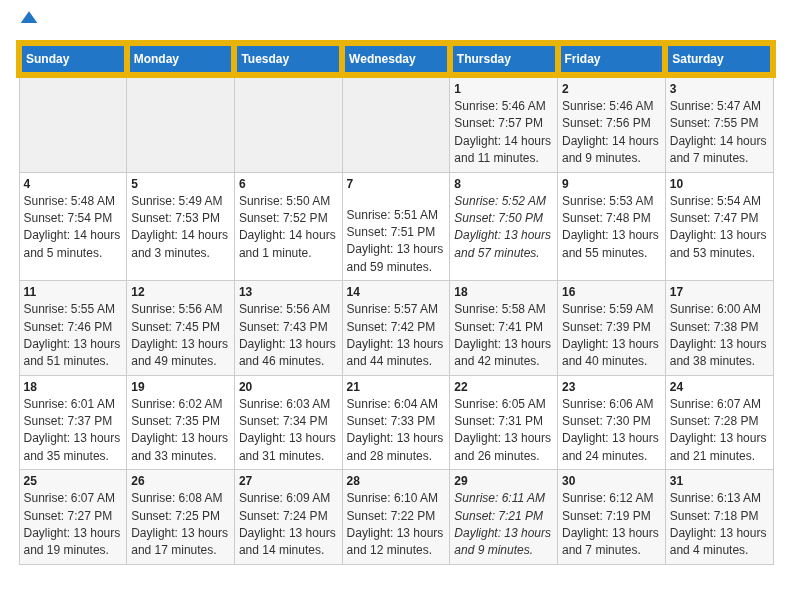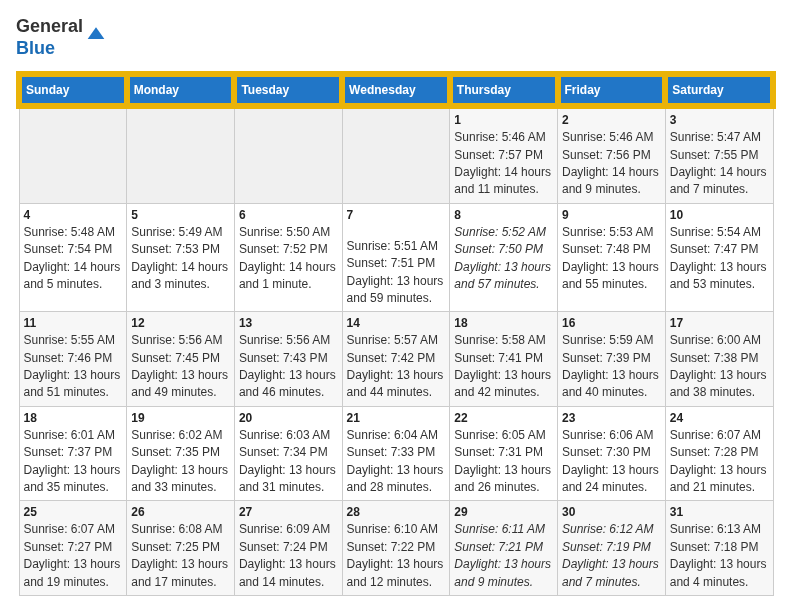--- a/index.html
+++ b/index.html
@@ -84,24 +84,20 @@
       background: #f0f0f0 !important;
     }
   </style>
 </head>
 <body>
 
 <div class="header">
   <div class="logo">
     <div>
       <div style="display:flex;align-items:center;">
-        <span class="logo-text">
-          <span class="general">General</span><br>
-          <span class="blue">Blue</span>
-        </span>
         <svg class="logo-icon" viewBox="0 0 24 24" style="margin-left:3px;margin-top:-8px;">
           <polygon points="2,18 12,4 22,18" fill="#2176c7"></polygon>
         </svg>
       </div>
     </div>
   </div>
   <div class="title-block">
     <h1></h1>
     <h2></h2>
   </div>
@@ -331,21 +327,21 @@
         </td>
         <td>
           <span class="day-num">29</span>
           <div class="day-info" style="white-space: pre-line; font-style: italic;">Sunrise: 6:11 AM
 Sunset: 7:21 PM
 Daylight: 13 hours
 and 9 minutes.</div>
         </td>
         <td>
           <span class="day-num">30</span>
-          <div class="day-info" style="white-space: pre-line; font-style: italic;">Sunrise: 6:12 AM
+          <div class="day-info" style="white-space: pre-line;">Sunrise: 6:12 AM
 Sunset: 7:19 PM
 Daylight: 13 hours
 and 7 minutes.</div>
         </td>
         <td>
           <span class="day-num">31</span>
           <div class="day-info" style="white-space: pre-line;">Sunrise: 6:13 AM
 Sunset: 7:18 PM
 Daylight: 13 hours
 and 4 minutes.</div>

